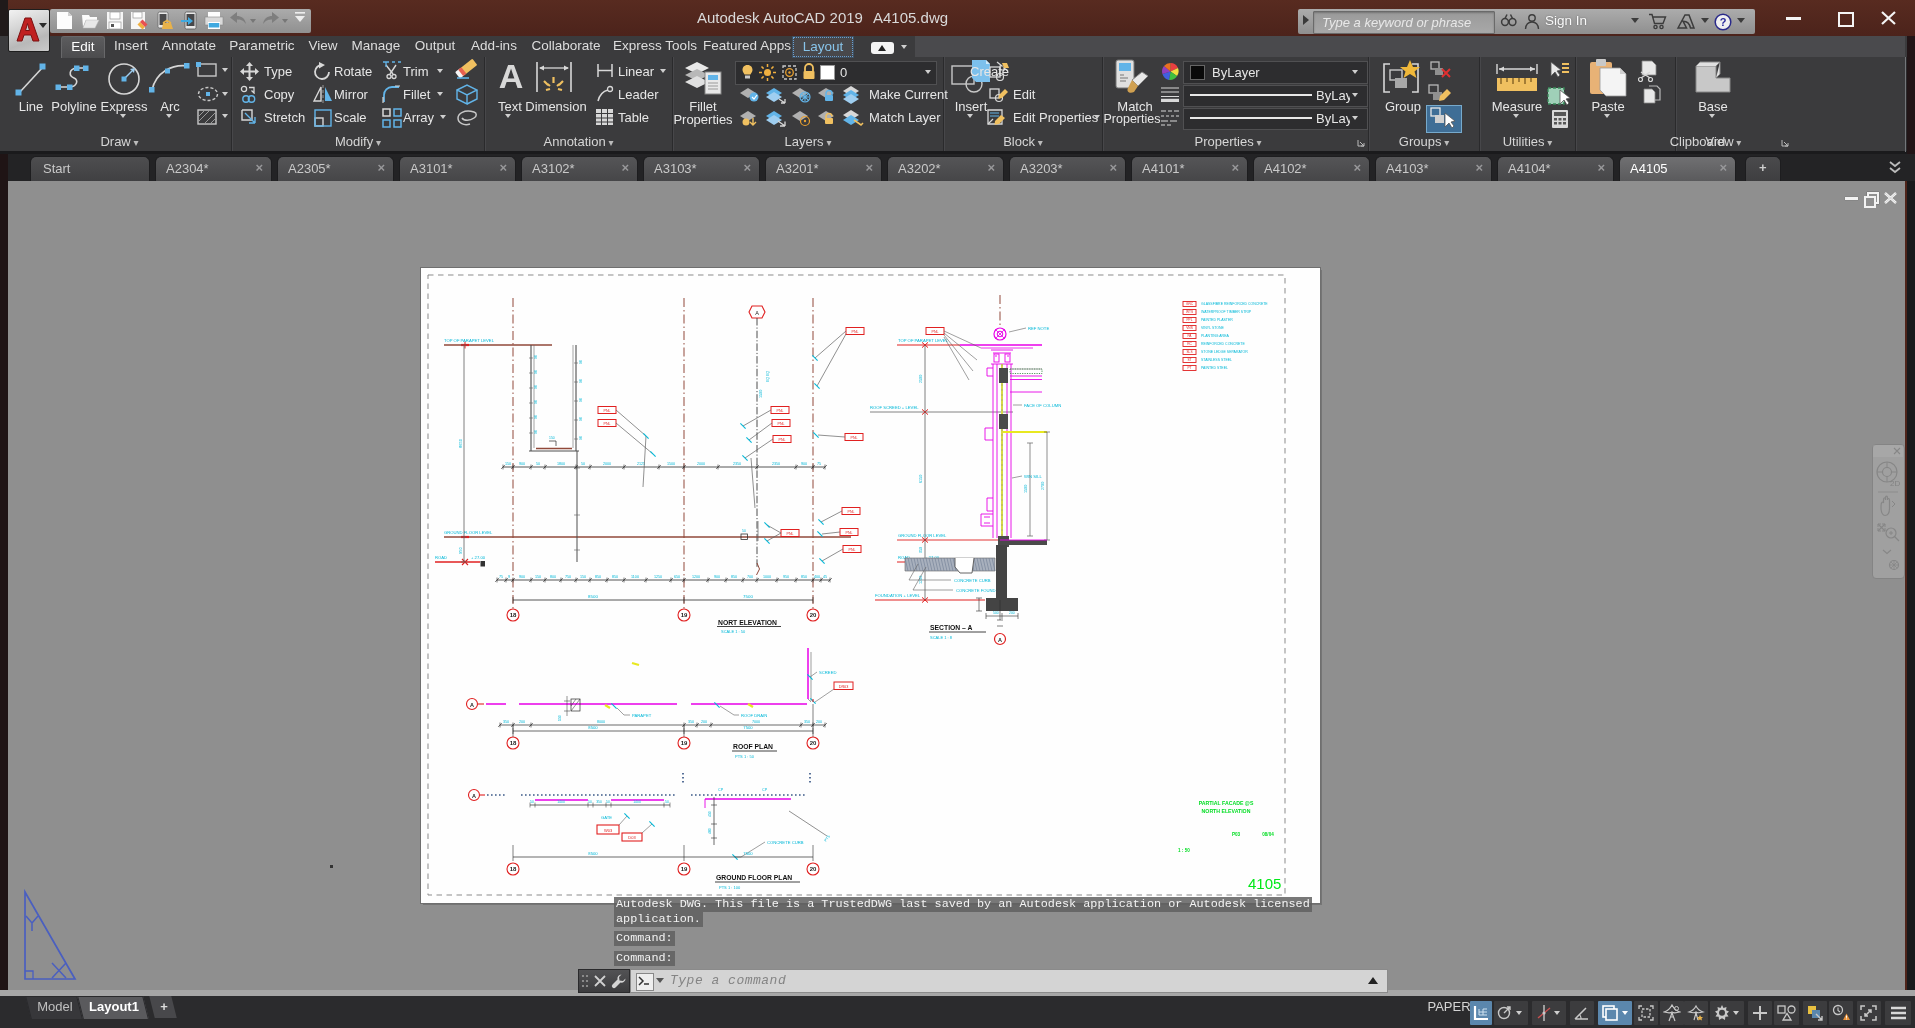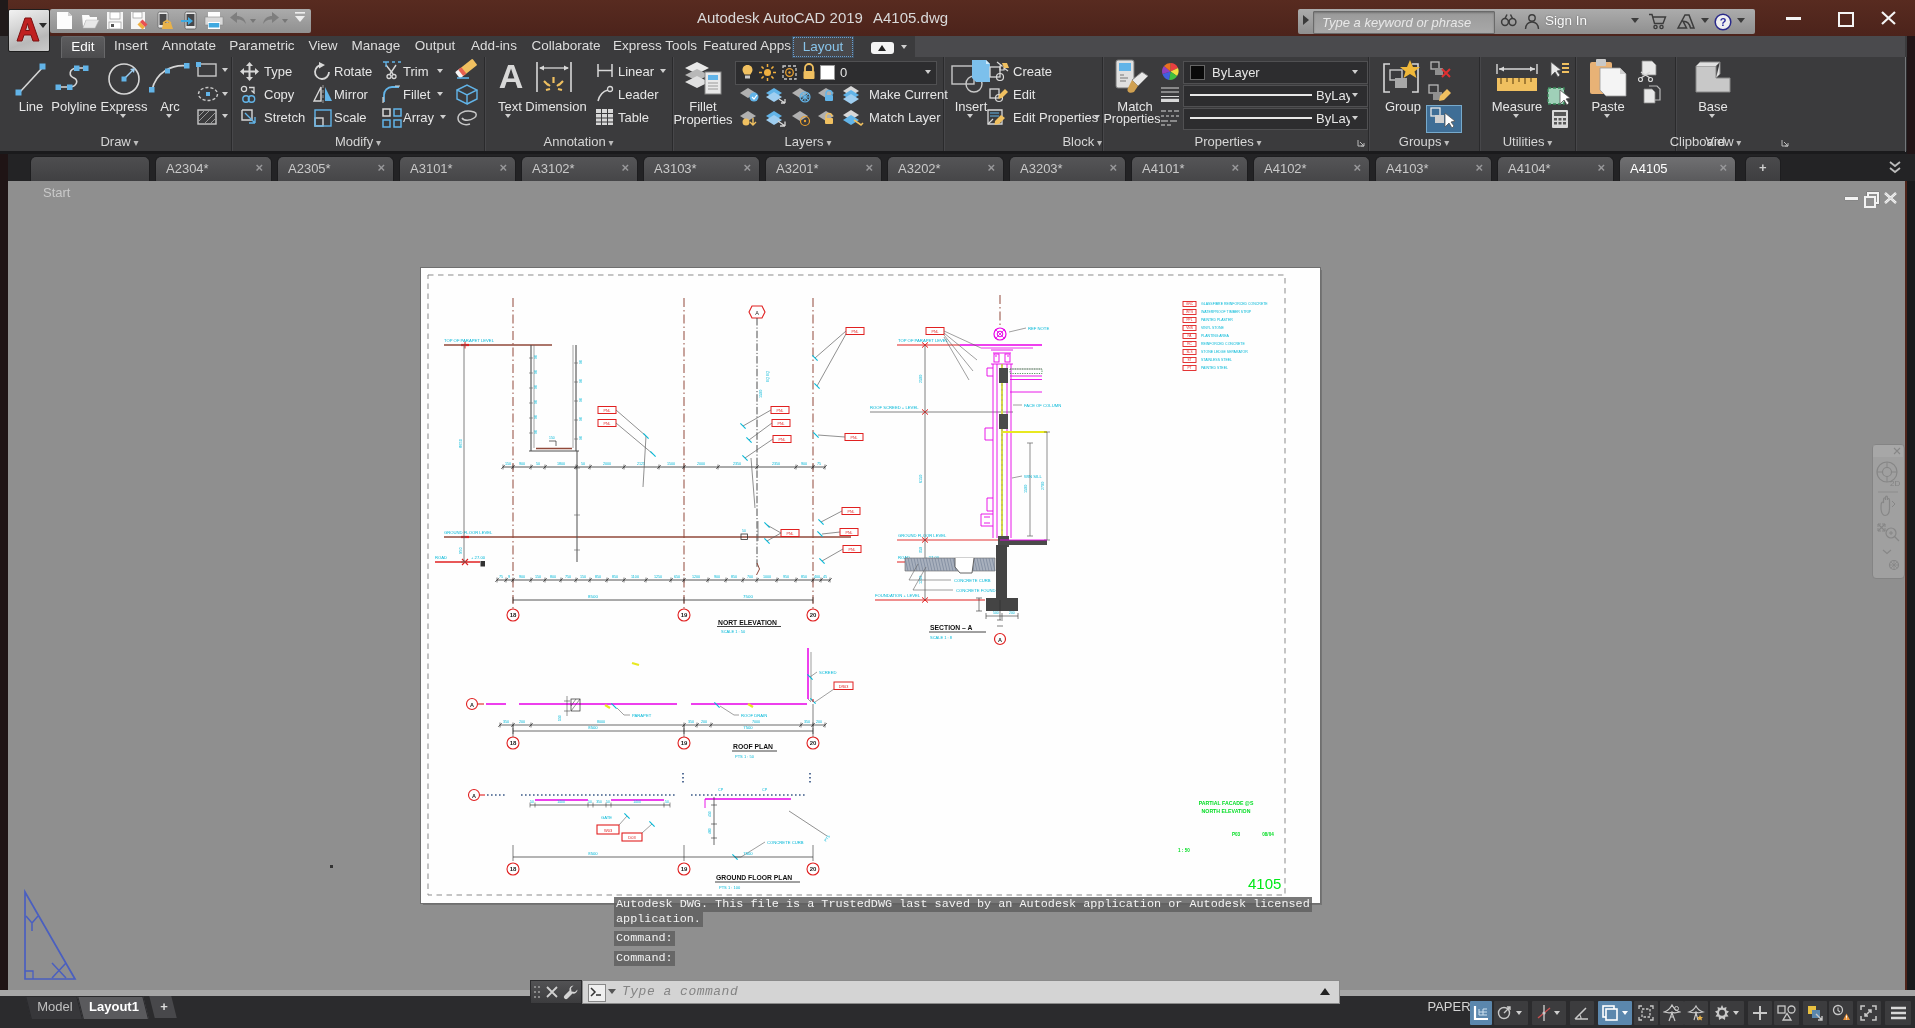--- a/index.html
+++ b/index.html
@@ -36,21 +36,21 @@
 .ftab{position:absolute;top:156px;width:117px;height:25px;background:linear-gradient(#555557,#464648);border:1px solid #1d1d1f;border-bottom:none;border-radius:6px 6px 0 0;color:#c9c9c9;font-size:13px;z-index:3;box-sizing:border-box;}
 .ftab .lbl{position:absolute;left:10px;top:4px;}
 .ftab .x{position:absolute;right:8px;top:3px;color:#98989a;font-size:13px;font-weight:bold;}
 
 #canvas{position:absolute;left:8px;top:181px;width:1897px;height:809px;background:#8f8f8f;}
 #leftedge{position:absolute;left:0;top:36px;width:8px;height:954px;background:#1f1415;}
 #rightedge{position:absolute;left:1905px;top:181px;width:10px;height:809px;background:#19191b;border-left:2px solid #4f241a;}
 #paper{position:absolute;left:421px;top:268px;width:899px;height:635px;background:#fefefe;outline:1px solid #6f6f6f;box-shadow:2px 2px 0 #757575;z-index:4;}
 
 .cmdtext{position:absolute;font-family:"Liberation Mono",monospace;font-size:11.8px;color:#f4f4f4;background:rgba(96,96,96,0.85);z-index:8;padding:0 2px;line-height:15px;white-space:nowrap;}
-#cmdbar{position:absolute;left:530px;top:969px;width:810px;height:24px;z-index:8;margin-top:11px;}
+#cmdbar{position:absolute;left:578px;top:969px;width:810px;height:24px;z-index:8;}
 #cmdgrip{position:absolute;left:0;top:0;width:52px;height:24px;background:linear-gradient(#525254,#3c3c3e);border:1px solid #2a2a2c;box-sizing:border-box;}
 #cmdfield{position:absolute;left:52px;top:0;width:758px;height:24px;background:#d4d4d4;border:1px solid #8a8a8a;box-sizing:border-box;}
 
 #hscroll{position:absolute;left:0;top:990px;width:1915px;height:6px;background:#a6a6a6;}
 #statusbar{position:absolute;left:0;top:996px;width:1915px;height:32px;background:#2b2b2d;}
 .sbtn{position:absolute;top:1001px;height:24px;background:#3c3c3e;border-radius:1px;z-index:6;}
 .mltab{position:absolute;top:996px;height:22px;color:#c0c0c0;font-size:13px;line-height:22px;z-index:6;}
 </style></head>
 <body>
 <div id="titlebar"></div>
@@ -189,21 +189,21 @@
 <div class="psep" style="left:1102px;"></div>
 <div class="psep" style="left:1368px;"></div>
 <div class="psep" style="left:1479px;"></div>
 <div class="psep" style="left:1575px;"></div>
 <div class="psep" style="left:1675px;"></div>
 
 <div class="panlab" style="left:8px;width:223px;">Draw</div>
 <div class="panlab" style="left:232px;width:252px;">Modify</div>
 <div class="panlab" style="left:485px;width:187px;">Annotation</div>
 <div class="panlab" style="left:673px;width:270px;">Layers</div>
-<div class="panlab" style="left:944px;width:158px;text-align:right;">Block</div>
+<div class="panlab" style="left:944px;width:158px;">Block</div>
 <div class="panlab" style="left:1103px;width:250px;">Properties</div>
 <div class="panlab" style="left:1369px;width:110px;">Groups</div>
 <div class="panlab" style="left:1480px;width:95px;">Utilities</div>
 <div class="panlab plain" style="left:1648px;width:99px;">Clipboard</div>
 <div class="panlab" style="left:1676px;width:95px;">View</div>
 <svg class="ricon" style="left:1357px;top:139px;" width="8" height="8" viewBox="0 0 8 8">
     <path d="M1 1 L1 7 L7 7 M7 7 L3 3 M7 7 L7 4 M7 7 L4 7" stroke="#bbb" stroke-width="1" fill="none"></path>
   </svg>
 <svg class="ricon" style="left:1781px;top:139px;" width="8" height="8" viewBox="0 0 8 8">
     <path d="M1 1 L1 7 L7 7 M7 7 L3 3 M7 7 L7 4 M7 7 L4 7" stroke="#bbb" stroke-width="1" fill="none"></path>
@@ -449,21 +449,21 @@
     <path d="M36 2 L36 6 L40 6 Z" fill="#cfe8f8"></path>
   </svg>
 <div class="bigl" style="left:946px;top:99px;width:50px;">Insert</div>
 <div class="drop" style="left:967px;top:114px;"></div>
 <svg class="ricon" style="left:988px;top:61px;" width="22" height="20" viewBox="0 0 22 20">
     <path d="M9 1 L14 5 L12 5 L12 9 L16 9 L16 7 L20 10" fill="none" stroke="#d8d8d8" stroke-width="1.2"></path>
     <rect x="2" y="6" width="10" height="10" fill="none" stroke="#d8d8d8" stroke-width="1.3"></rect>
     <circle cx="12" cy="16" r="3.5" fill="none" stroke="#d8d8d8" stroke-width="1.2"></circle>
     <path d="M14 2 L19 2 L21 7 L16 7 Z" fill="#f0c060"></path>
   </svg>
-<div class="btext" style="left:1013px;top:64px;">Create</div>
+<div class="btext" style="left:970px;top:64px;">Create</div>
 <svg class="ricon" style="left:988px;top:85px;" width="22" height="20" viewBox="0 0 22 20">
     <rect x="2" y="4" width="9" height="9" fill="none" stroke="#d8d8d8" stroke-width="1.3"></rect>
     <circle cx="11" cy="13" r="3.5" fill="none" stroke="#d8d8d8" stroke-width="1.2"></circle>
     <path d="M11 10 L17 4 L20 7 L14 13 L10.5 13.8 Z" fill="#f0c060"></path>
   </svg>
 <div class="btext" style="left:1013px;top:87px;">Edit</div>
 <svg class="ricon" style="left:986px;top:108px;" width="22" height="20" viewBox="0 0 22 20">
     <path d="M2 2 L16 2 L16 16 L2 16 Z" fill="none" stroke="#d8d8d8" stroke-width="1.3"></path>
     <path d="M4 5 L13 5 M4 8 L13 8" stroke="#62b4e8" stroke-width="1.2"></path>
     <path d="M9 13 L15 7 L19 10 L13 16 L8.5 16.8 Z" fill="#f0c060"></path>
@@ -584,21 +584,21 @@
 
 <svg class="ricon" style="left:1692px;top:58px;" width="42" height="40" viewBox="0 0 42 40">
     <path d="M4 8 L24 8 L24 20 L38 20 L38 34 L4 34 Z" fill="#c8c8c8" stroke="#888" stroke-width="1"></path>
     <path d="M4 8 L8 4 L28 4 L24 8 M28 4 L28 16 L24 20" fill="#e0e0e0" stroke="#888" stroke-width="1"></path>
   </svg>
 <div class="bigl" style="left:1692px;top:99px;width:42px;">Base</div>
 <div class="drop" style="left:1709px;top:114px;"></div>
 
 <div id="filetabs"></div>
 <div class="ftab" style="left:30px;width:120px;background:linear-gradient(#4e4e50,#404042);">
-    <span class="lbl" style="left:12px;margin-top:24px;">Start</span>
+    <span class="lbl" style="left:12px;">Start</span>
   </div>
 <div class="ftab" style="left:155px;">
     <span class="lbl">A2304*</span>
     <span class="x">×</span>
   </div>
 <div class="ftab" style="left:277px;">
     <span class="lbl">A2305*</span>
     <span class="x">×</span>
   </div>
 <div class="ftab" style="left:399px;">

